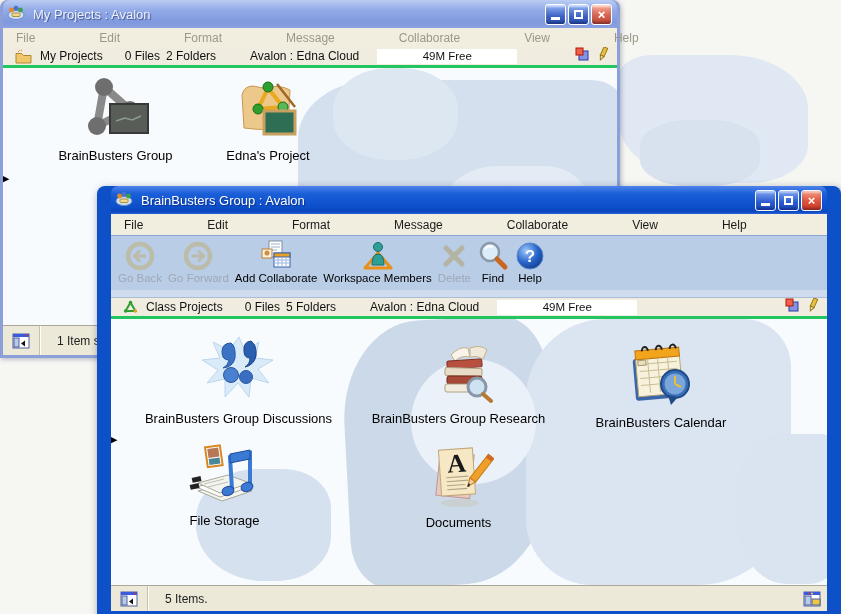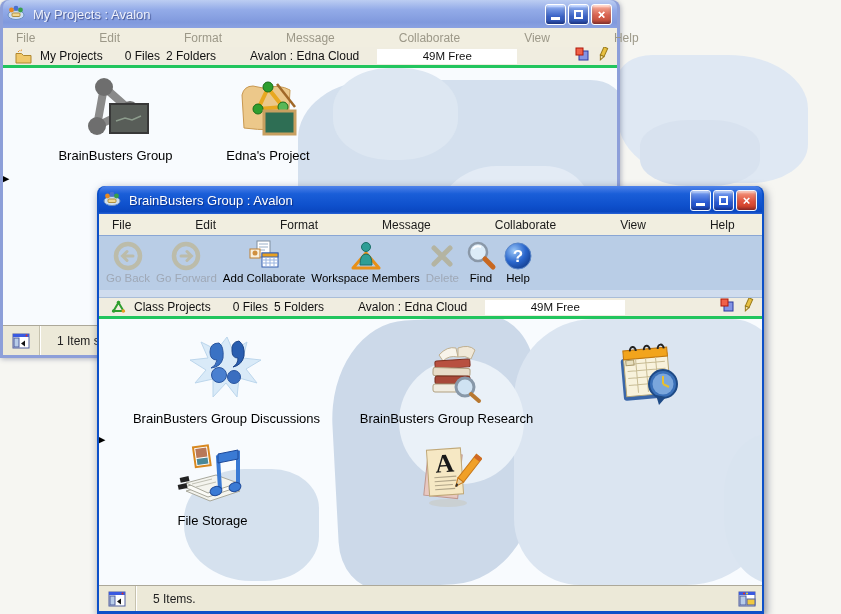--- a/index.html
+++ b/index.html
@@ -9,22 +9,22 @@
     background:#f6f6f2;
     font-family:"Liberation Sans", sans-serif;
     -webkit-font-smoothing:antialiased;
   }
   .blob { position:absolute; pointer-events:none; }
 
   
   .window { position:absolute; border-radius:8px 8px 0 0; }
   .win-back { left:0; top:0; width:620px; height:358px; z-index:1;
               background:#8d9fd9; padding:0 3px 3px; box-shadow:1px 1px 5px rgba(40,50,90,.35); }
-  .win-front { left:97px; top:186px; width:667px; height:428px; z-index:2;
-               background:#0d50c8; padding:0 2px 3px; box-shadow:2px 3px 9px rgba(10,20,60,.5); }
+  .win-front { left:97px; top:186px; width:744px; height:428px; z-index:2;
+               background:#0d50c8; padding:0 14px 3px; box-shadow:2px 3px 9px rgba(10,20,60,.5); }
 
   .titlebar { height:28px; display:flex; align-items:center; padding:0 5px 0 4px;
               border-radius:7px 7px 0 0; }
   .titlebar-active   { background:linear-gradient(180deg,#4f83ea 0%,#1a5ed8 28%,#0e50cc 70%,#0a47c0 92%,#2a64d8 100%); }
   .titlebar-inactive { background:linear-gradient(180deg,#bccdf2 0%,#93abe8 35%,#8099dd 80%,#8ba2e2 100%); }
   .title-text { color:#fff; font-weight:normal; font-size:13px; margin-left:8px;
                 text-shadow:1px 1px 1px rgba(10,20,80,.55); white-space:nowrap; flex:1;
                 overflow:hidden; }
   .titlebar-inactive .title-text { color:#eef1fb; }
   .tbtns { display:flex; }
@@ -390,20 +390,21 @@
             <rect x="15" y="6" width="44" height="9" fill="#f2a41c" stroke="#c07810"></rect>
             <path d="M22 7 a3 4 0 0 1 6 0 M36 7 a3 4 0 0 1 6 0 M50 7 a3 4 0 0 1 6 0" fill="none" stroke="#222" stroke-width="2"></path>
             <path d="M18 20h38M18 27h38M18 34h38M18 41h38M27 15v34M37 15v34M47 15v34" stroke="#c8bc94" stroke-width="1"></path>
             <rect x="17" y="16" width="8" height="5" fill="#e8e0c0" stroke="#a89868"></rect>
           </g>
           <circle cx="53" cy="41" r="14" fill="#3a70b8" stroke="#1e4a86" stroke-width="2"></circle>
           <circle cx="53" cy="41" r="10.5" fill="#7aa6dc"></circle>
           <path d="M53 41 L53 33 M53 41 L59 44" stroke="#e8c030" stroke-width="2"></path>
           <path d="M46 52 l10 2 l-7 8 z" fill="#1e4a86"></path>
         </svg>
+        <div class="di-label">BrainBusters Calendar</div>
       </div>
 
       <div class="dicon" style="left:11px;top:122px;width:205px;">
         <svg width="78" height="66" viewBox="0 0 78 66">
           <path d="M12 50 L42 42 L66 50 L36 60 Z" fill="#f4f4ee" stroke="#a8a89c"></path>
           <path d="M10 46 L40 38 L64 46 L34 56 Z" fill="#fbfbf7" stroke="#a8a89c"></path>
           <path d="M12 42 L42 34 L64 42 L34 52 Z" fill="#f4f4ee" stroke="#a8a89c"></path>
           <path d="M18 43 l20 -5 M22 46 l20 -5" stroke="#c0c0b4" stroke-width="1"></path>
           <rect x="6" y="36" width="9" height="5" fill="#222" transform="rotate(-12 10 38)"></rect>
           <rect x="4" y="43" width="9" height="5" fill="#222" transform="rotate(-12 8 45)"></rect>
@@ -429,20 +430,21 @@
             <path d="M22 32h22M22 36h22M22 40h18M22 44h20" stroke="#b0a488" stroke-width="1.2"></path>
             <text x="33" y="27" text-anchor="middle" font-size="26" font-weight="bold" fill="#181818" font-family="'Liberation Serif', serif">A</text>
           </g>
           <g transform="rotate(38 52 30)">
             <rect x="49" y="6" width="7" height="30" fill="#f0a028" stroke="#c87818"></rect>
             <rect x="49" y="6" width="7" height="4" fill="#d06828"></rect>
             <path d="M49 36 h7 l-3.5 8 z" fill="#e8d0a0" stroke="#c87818"></path>
             <path d="M52 41 l1 3" stroke="#333" stroke-width="2"></path>
           </g>
         </svg>
+        <div class="di-label">Documents</div>
       </div>
 
       <div class="edge-arrow" style="top:115px;">▶</div>
     </div>
 
     <div class="statusbar">
       <span class="sb-icon">
         <svg width="18" height="16" viewBox="0 0 18 16">
           <rect x="1" y="1" width="16" height="14" fill="#fff" stroke="#5060a0"></rect>
           <rect x="1" y="1" width="16" height="3" fill="#3a5ae0"></rect>

